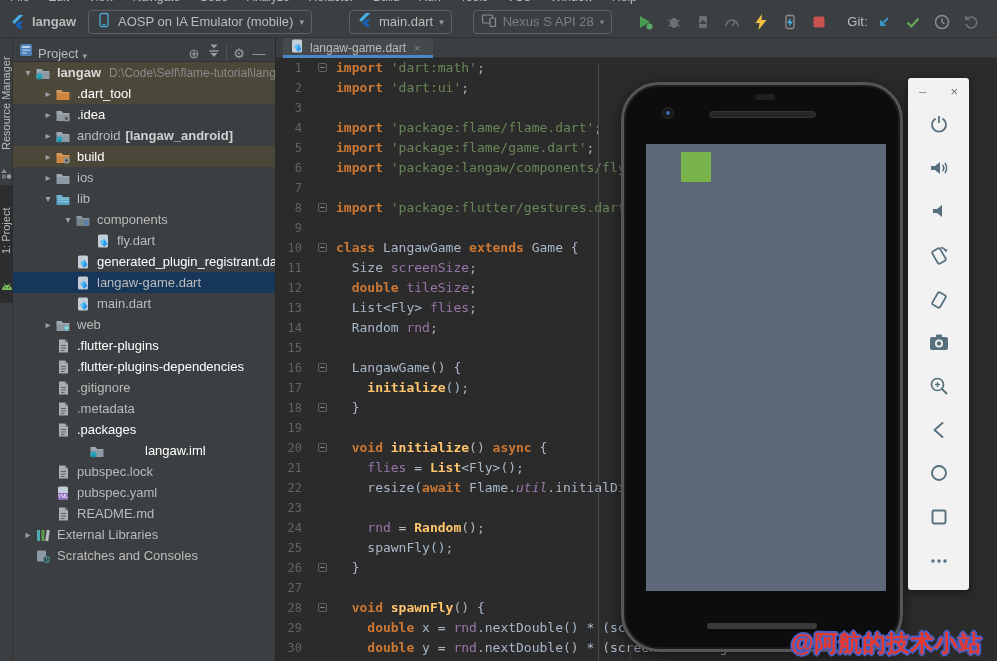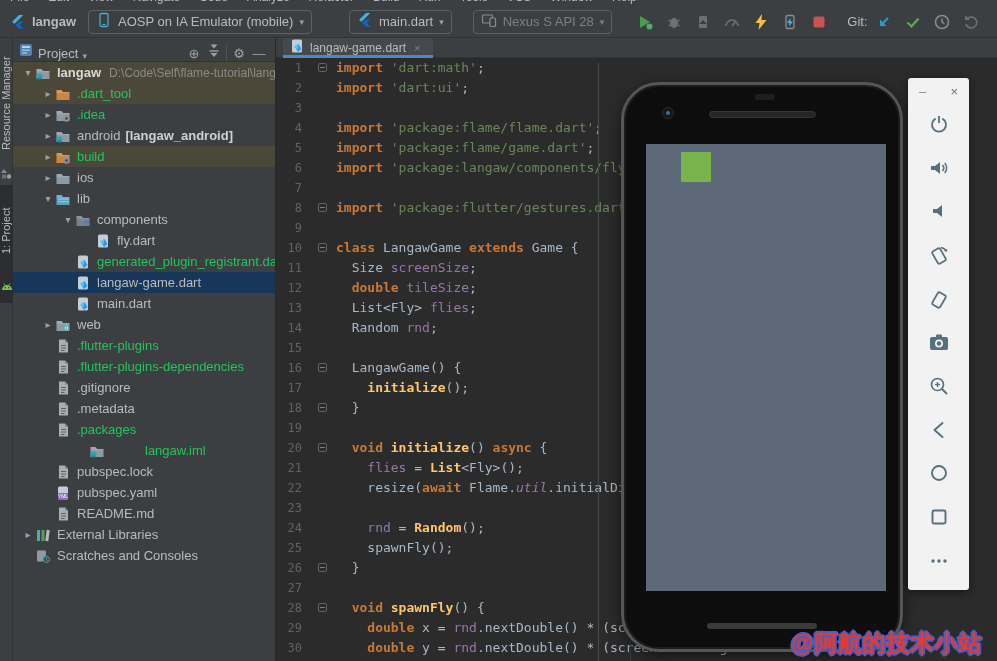--- a/index.html
+++ b/index.html
@@ -45,21 +45,21 @@
   .ph-icon { color:#9da0a3; font-size:13px; width:20px; text-align:center; cursor:pointer; }
   .ph-sep { width:1px; height:16px; background:#515354; margin:0 2px; }
 
   .tree { position:relative; }
   .tree-row { position:relative; height:21px; display:flex; align-items:center; cursor:pointer; white-space:nowrap; }
   .tree-row .arrow { width:14px; color:#9da0a3; font-size:10px; text-align:center; flex:none; }
   .tree-row .ticon { width:16px; height:16px; flex:none; margin-right:6px; display:flex; align-items:center; }
   .tree-row .tlabel { color:#bbbbbb; font-size:13px; }
   .tree-row.excluded-bg { background:#4b483a; }
   .tree-row.selected { background:#16365a; }
-  .tree-row .tlabel.olive { color:#22c55e; }
+  .tree-row .tlabel.olive { color:#ffffff; }
   .tree-row .tlabel.red { color:#d1675a; }
   .tree-row .tlabel.bold { font-weight:bold; color:#d8d8d8; }
   .tree-row .tpath { color:#8a8a8a; font-size:12px; margin-left:8px; }
   .tree-row .tsuffix { color:#d0d0d0; font-size:13px; font-weight:bold; margin-left:5px; }
 
   
   .editor { position:absolute; left:276px; top:38px; width:721px; height:623px; background:#2b2b2b; overflow:hidden; }
   .tabbar { height:20px; background:#3c3f41; border-bottom:1px solid #323232; position:relative; }
   .tab { position:absolute; left:7px; top:0; height:20px; width:150px; background:#46494b;
          display:flex; align-items:center; padding:0 6px; cursor:pointer; }

